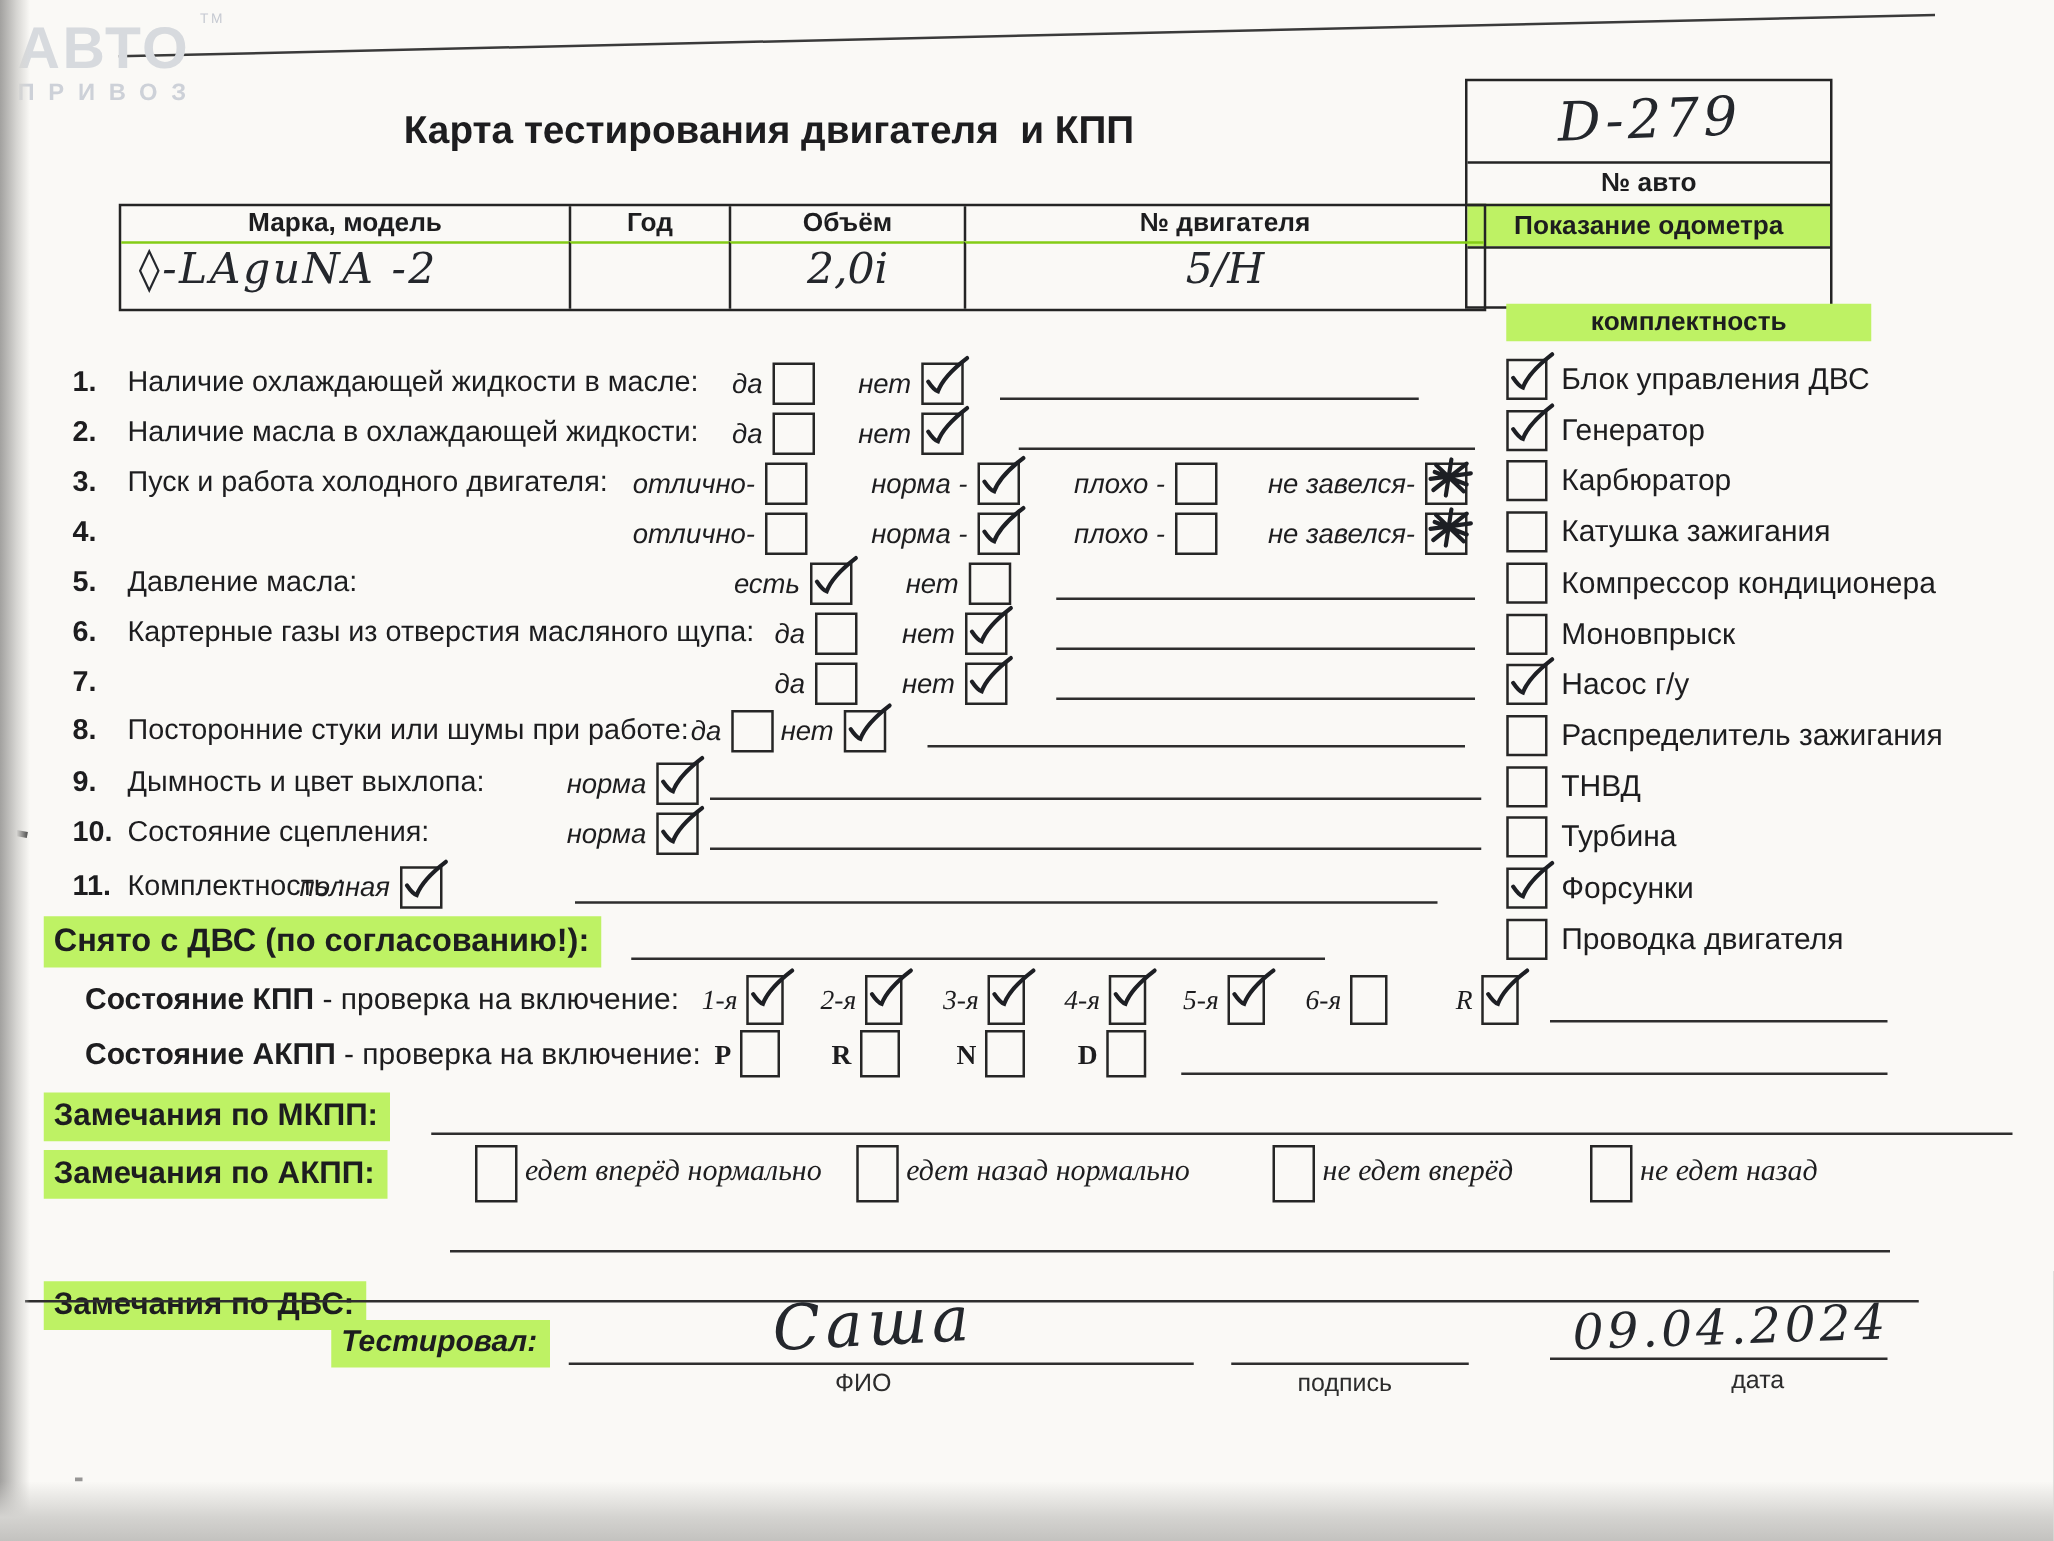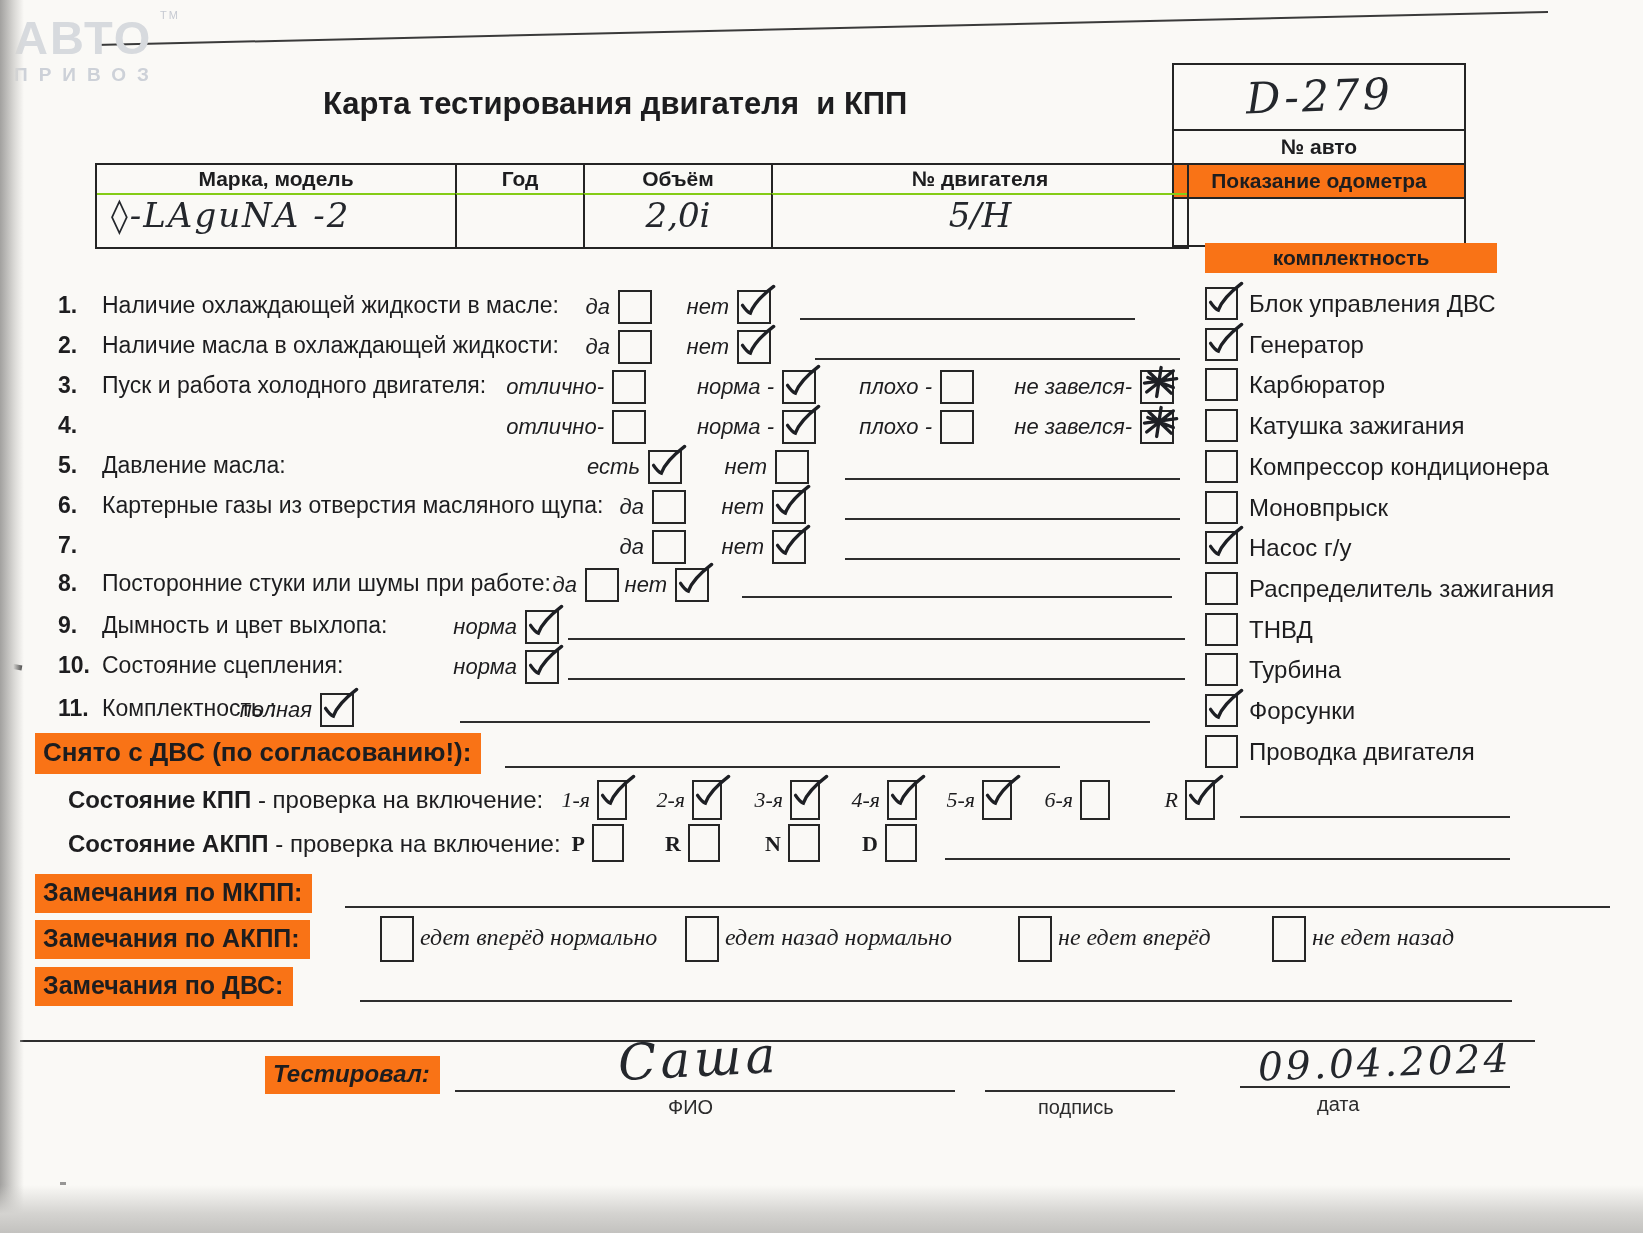--- a/index.html
+++ b/index.html
@@ -3,21 +3,21 @@
 <meta charset="utf-8">
 <style>
   html,body{margin:0;padding:0;background:#b9b8b6;}
   .scan{position:relative;width:1643px;height:1233px;background:#faf9f6;overflow:hidden;
         font-family:"Liberation Sans",sans-serif;color:#1d1d1f;}
   .edge-left{position:absolute;left:0;top:0;bottom:0;width:24px;
         background:linear-gradient(90deg,#a2a19f,#d6d5d2 55%,rgba(250,249,246,0));}
   .edge-bottom{position:absolute;left:0;right:0;bottom:0;height:48px;
         background:linear-gradient(180deg,rgba(250,249,246,0),#d4d3d0 60%,#c3c2bf);}
   .abs{position:absolute;font-family:Liberation Serif, serif;}
-  .hl{background:#f97316;}
+  .hl{background:#bef264;}
   
   .logo{position:absolute;left:14px;top:14px;line-height:1;}
   .logo-main{font-size:47px;font-weight:bold;color:#d7dade;letter-spacing:2px;}
   .logo-tm{position:absolute;left:146px;top:-4px;font-size:11px;color:#c6cad2;letter-spacing:2px;}
   .logo-sub{margin-top:4px;font-size:19px;font-weight:bold;color:#cdd1d8;letter-spacing:11px;}
   
   .slant{position:absolute;left:0;top:0;}
   
   .title{position:absolute;left:323px;top:86px;font-size:31px;font-weight:bold;white-space:pre;}
   
@@ -54,21 +54,21 @@
   .comp-head{position:absolute;left:1205px;top:243px;width:292px;height:30px;font-weight:bold;
              font-size:21px;text-align:center;line-height:30px;}
   .comp-item{position:absolute;left:1205px;height:34px;}
   .comp-item .cbox{width:29px;height:29px;}
   .comp-label{position:absolute;left:44px;top:3px;font-size:24px;white-space:nowrap;}
   
   .band{position:absolute;font-weight:bold;padding:4px 10px 6px 8px;}
   .snato{left:35px;top:733px;font-size:26px;}
   .mkpp{left:35px;top:874px;font-size:25px;}
   .akpp-band{left:35px;top:920px;font-size:25px;}
-  .dvs{left:35px;top:967px;font-size:25px;}
+  .dvs{left:35px;top:1025px;font-size:25px;}
   .tested{left:265px;top:1056px;font-size:24px;font-style:italic;}
   
   .sec-label{position:absolute;left:68px;font-size:24px;white-space:nowrap;}
   .gear{position:absolute;top:0;}
   .gear-label{position:absolute;right:calc(100% + 7px);top:7px;font-style:italic;font-size:22px;white-space:nowrap;}
   .gbox{width:26px;height:36px;}
   .agear-label{font-style:normal;font-weight:bold;}
   .abox{width:28px;height:34px;}
   
   .akpp-opt{position:absolute;top:0;}
@@ -451,20 +451,20 @@
   <span class="line" style="left:20px;top:1040px;width:1515px;border-bottom-width:2px;"></span>
 
   <div class="band hl tested">Тестировал:</div>
   <span class="hand sig">Саша</span>
   <span class="line" style="left:455px;top:1090px;width:500px;"></span>
   <span class="sub-label" style="left:668px;top:1096px;">ФИО</span>
   <span class="line" style="left:985px;top:1090px;width:190px;"></span>
   <span class="sub-label" style="left:1038px;top:1096px;">подпись</span>
   <span class="hand date-value">09.04.2024</span>
   <span class="line" style="left:1240px;top:1086px;width:270px;"></span>
-  <span class="sub-label" style="left:1317px;top:1093px;">дата</span>
+  <span class="sub-label" style="left:1385px;top:1093px;">дата</span>
 
   <div class="speck" style="left:5px;top:664px;width:17px;height:5px;transform:rotate(10deg);"></div>
   <div class="speck" style="left:60px;top:1182px;width:6px;height:3px;opacity:.5;"></div>
 
   <div class="edge-left"></div>
   <div class="edge-bottom"></div>
 </div>
 
 </body></html>

